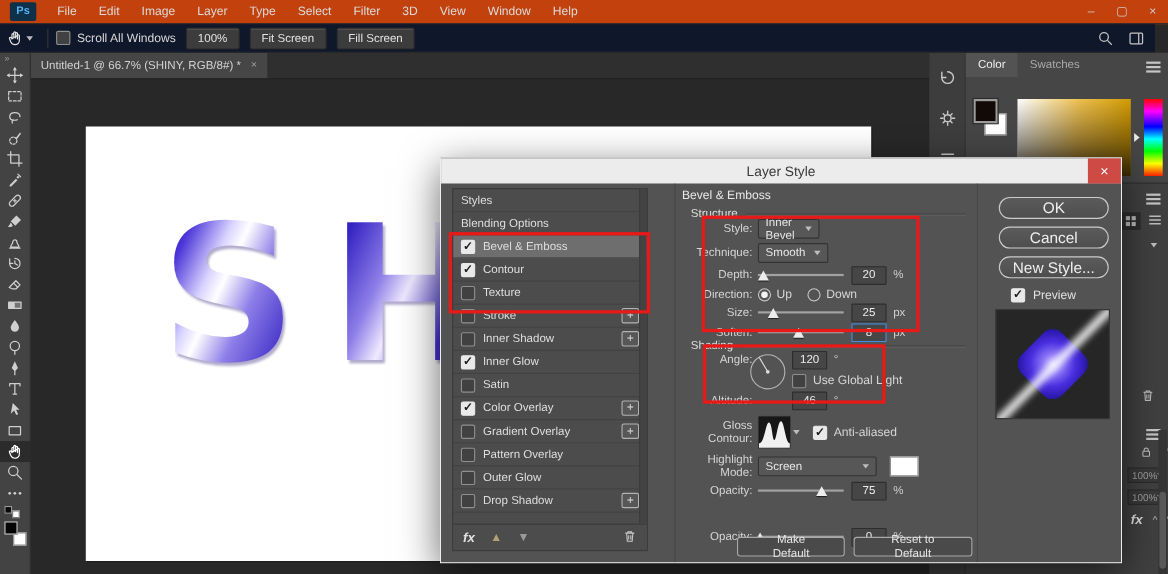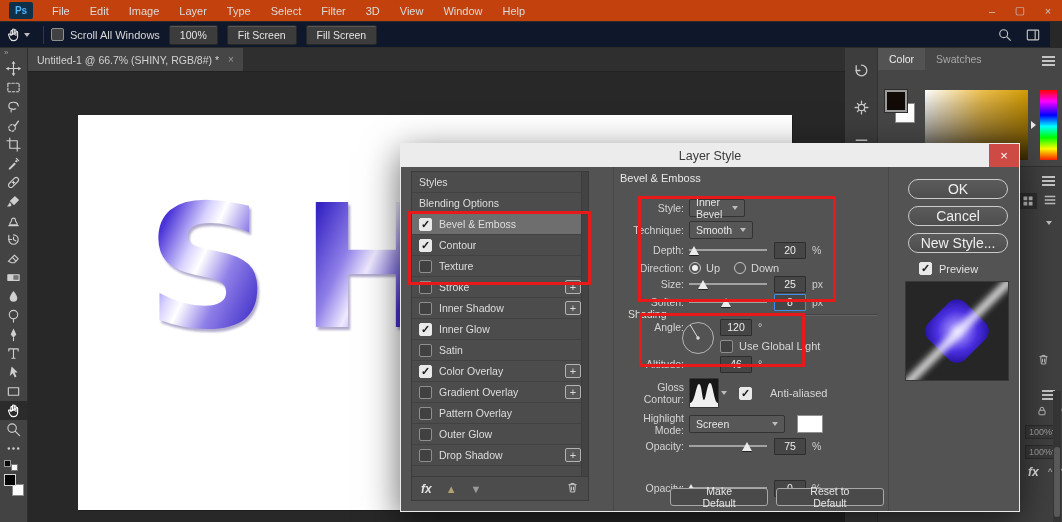--- a/index.html
+++ b/index.html
@@ -464,20 +464,23 @@
           <span style="margin-left:auto">
             <svg width="13" height="13" viewBox="0 0 16 16" fill="none" stroke="#c9c9c9" stroke-width="1.2">
                 <path d="M3 4.5h10M6 4.5V3h4v1.5M4.5 4.5l.8 9h5.4l.8-9M6.8 7v4.5M9.2 7v4.5"></path>
               </svg>
           </span>
         </div>
       </div>
 
       <div class="cc">
         <div class="panel-title">Bevel &amp; Emboss</div>
+        <div class="ghead" style="top:21px">
+            <span>Structure</span>
+          </div>
 
         <div class="crow" style="top:32px">
           <span class="clabel">Style:</span>
           <div class="dd" style="width:56px">
               <span>Inner Bevel</span>
               <span class="dd-caret"></span>
             </div>
         </div>
         <div class="crow" style="top:54px">
           <span class="clabel">Technique:</span>
@@ -549,26 +552,26 @@
         <div class="crow" style="top:210px;height:32px">
           <span class="clabel">Gloss Contour:</span>
           <span style="display:inline-flex">
             <svg width="30" height="30" viewBox="0 0 30 30">
                 <rect width="30" height="30" fill="#171717" stroke="#555"></rect>
                 <path d="M1 29 L1 25 C6 25 7 6 10 6 C13 6 13 22 15 22 C17 22 18 5 21 5 C24 5 25 25 29 25 L29 29 Z" fill="#f0f0f0"></path>
               </svg>
           </span>
           <span class="dd-caret gloss-chev"></span>
           <span class="cb checked" style="margin-left:12px"></span>
-          <span style="margin-left:18px">Anti-aliased</span>
+          <span style="margin-left:6px">Anti-aliased</span>
         </div>
 
         <div class="crow" style="top:248px">
           <span class="clabel">Highlight Mode:</span>
-          <div class="dd" style="width:96px">
+          <div class="dd" style="width:108px">
               <span>Screen</span>
               <span class="dd-caret"></span>
             </div>
           <span class="swatch" style="background:#ffffff"></span>
         </div>
         <div class="crow" style="top:270px">
           <span class="clabel">Opacity:</span>
           <div class="slider">
               <span class="sl-thumb" style="left:74%"></span>
             </div>

